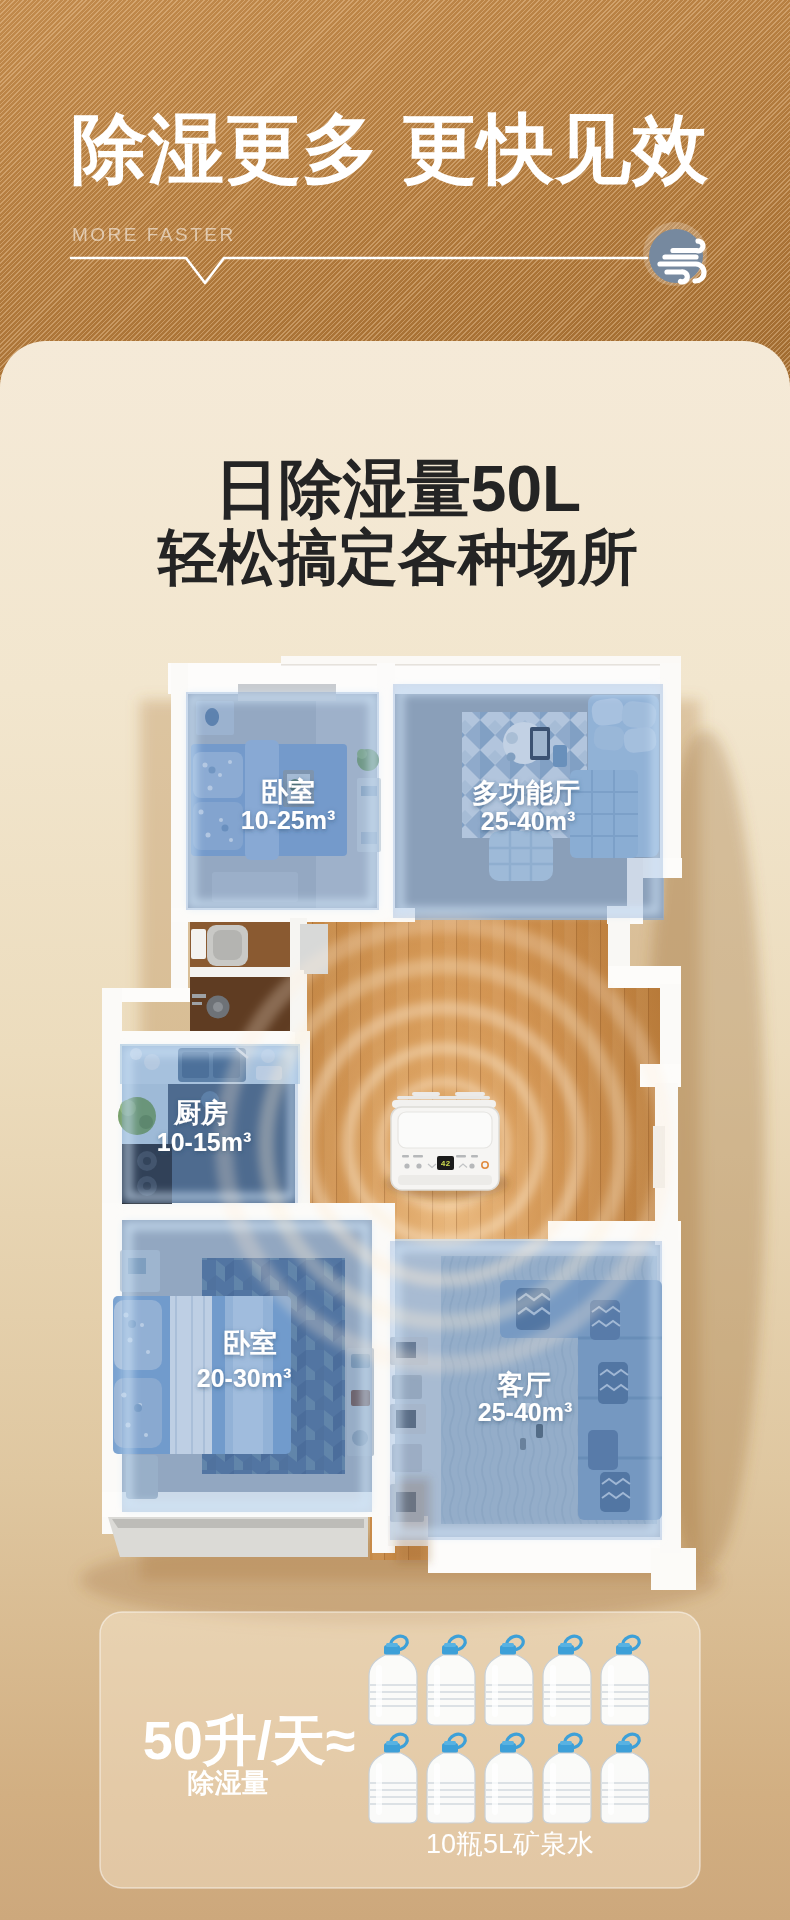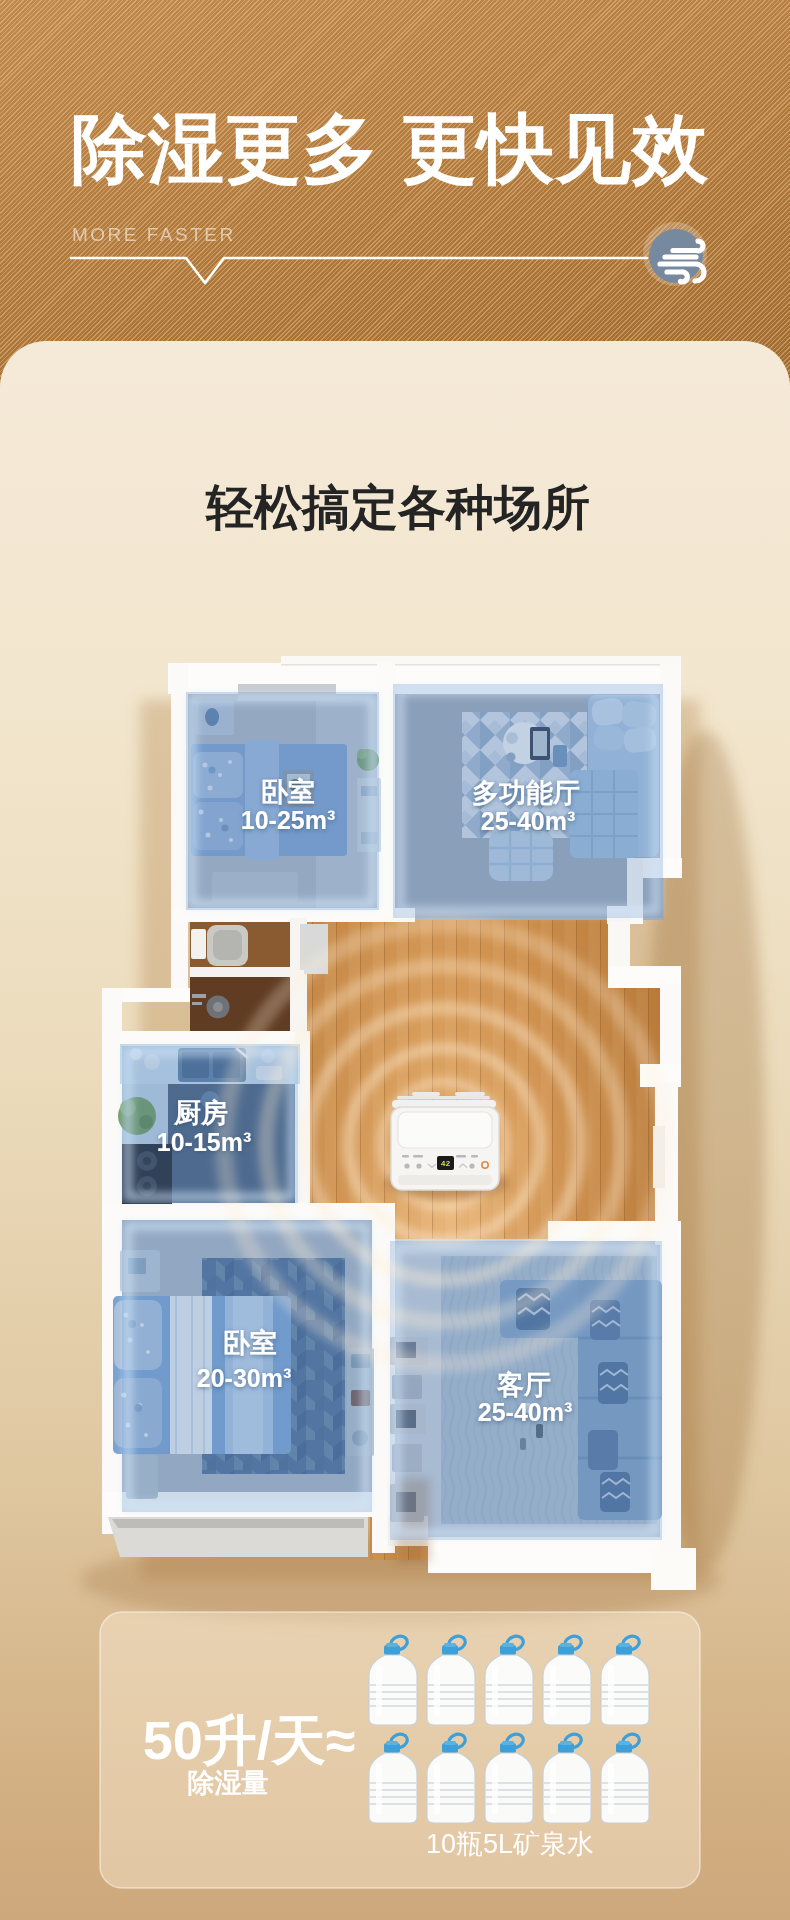--- a/index.html
+++ b/index.html
@@ -27,21 +27,21 @@
   <g fill="none" stroke="#ffffff" stroke-width="5.2" stroke-linecap="round">
     <path d="M673,250.5 L696.5,250.5 a4.8,4.8 0 1 0 1.5,-9.3"></path>
     <path d="M665,257 L696,257"></path>
     <path d="M660,264 L696,264 a8.5,8.5 0 1 1 -1,17"></path>
     <path d="M667,272 L681,272 a5,5 0 1 1 -0.5,9.5"></path>
   </g>
 </svg>
 
 <div class="abs" style="left:0;top:341px;width:790px;height:1579px;border-radius:46px 46px 0 0;background:linear-gradient(180deg,#f5ead8 0%,#f2e6ce 22%,#ecdcbd 45%,#dfc7a0 72%,#d2af82 92%,#cda87c 100%);"></div>
 
-<div class="abs" style="left:3px;top:455px;width:790px;text-align:center;font-weight:bold;color:#242424;white-space:nowrap;"><br><span style="font-size:48px;line-height:69px;">轻松搞定各种场所</span></div>
+<div class="abs" style="left:3px;top:455px;width:790px;text-align:center;font-weight:bold;color:#242424;white-space:nowrap;"><span style="font-size:64px;line-height:68px;">日除湿量50L</span><br><span style="font-size:60px;line-height:69px;">轻松搞定各种场所</span></div>
 
 <svg class="abs" style="left:0;top:0;" width="790" height="1920" viewBox="0 0 790 1920" id="plan">
 <defs>
   <linearGradient id="woodg" x1="0" y1="0" x2="1" y2="0">
     <stop offset="0" stop-color="#bd8245"></stop>
     <stop offset="0.35" stop-color="#d39757"></stop>
     <stop offset="0.6" stop-color="#cc8c4c"></stop>
     <stop offset="1" stop-color="#ad7136"></stop>
   </linearGradient>
   <radialGradient id="woodglow" cx="0.42" cy="0.44" r="0.75">

